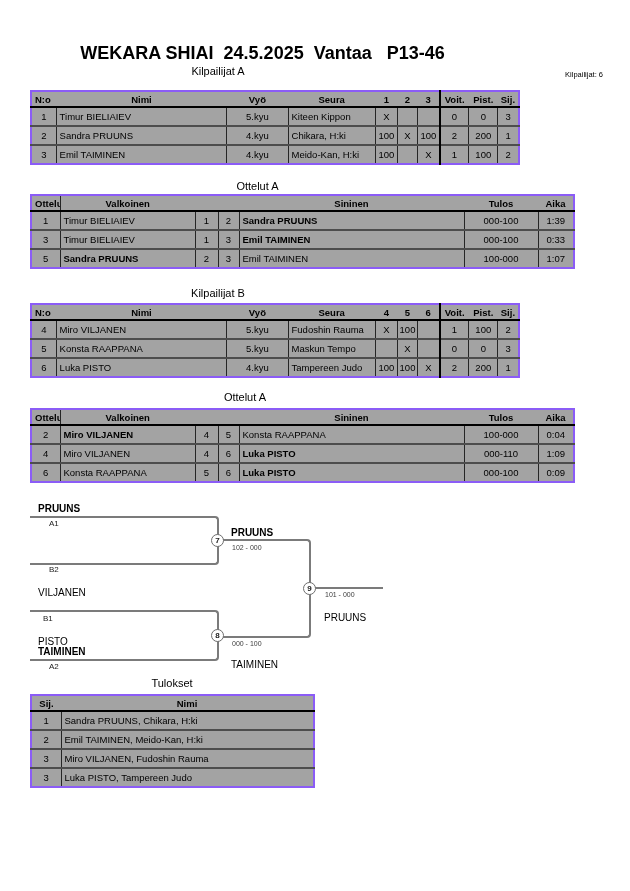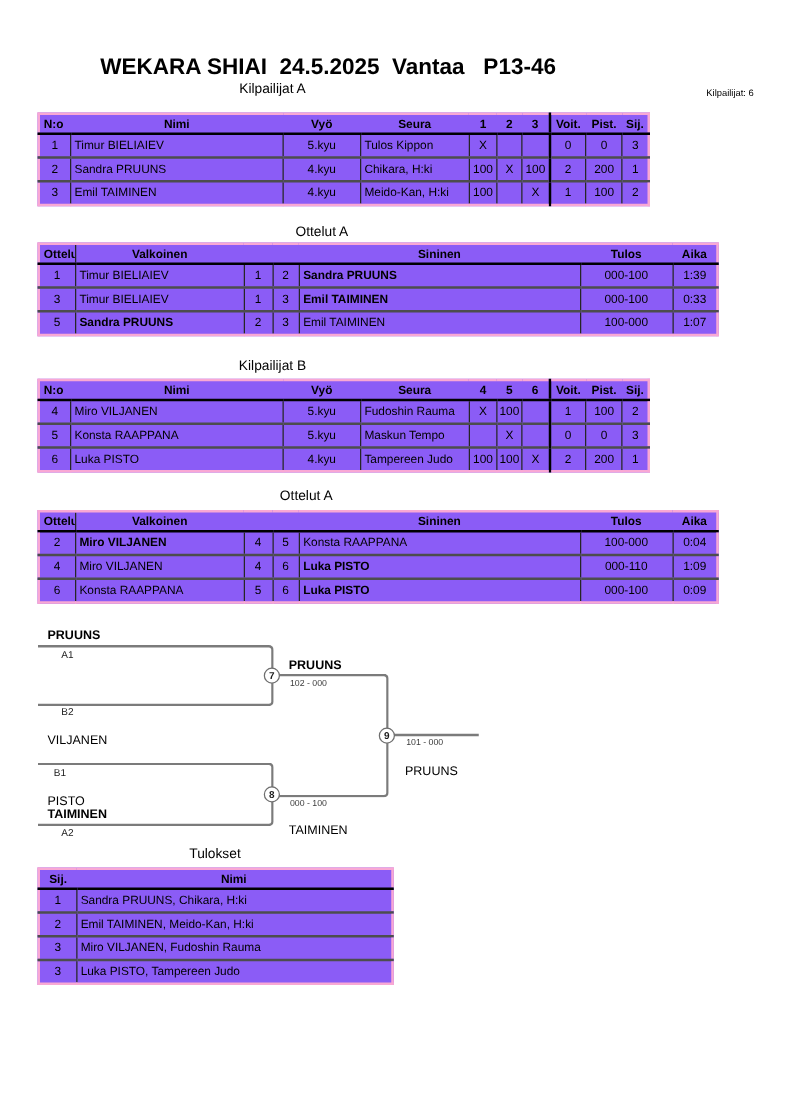--- a/index.html
+++ b/index.html
@@ -13,21 +13,21 @@
     font-size:18px; font-weight:bold; white-space:pre; letter-spacing:0px;
   }
   .sec {
     position:absolute; font-size:11px; font-weight:normal; text-align:center;
   }
   .count-label {
     position:absolute; right:27px; top:70px; font-size:7.5px;
   }
   .tbl {
     position:absolute; border-collapse:collapse; table-layout:fixed;
-    font-size:9.5px; border:2px solid #f9a8d4; background:#8b5cf6;
+    font-size:9.5px; border:2px solid #8b5cf6; background:#a3a3a3;
   }
   .tbl th {
     font-weight:bold; height:14px; padding:0 1px; border:none;
     border-bottom:2px solid #000; text-align:center; overflow:hidden;
   }
   .tbl td {
     height:17px; padding:0 1px; border:1px solid #262626;
     border-top:2px solid #4d4d4d; text-align:center; overflow:hidden;
     white-space:nowrap;
   }
@@ -84,21 +84,21 @@
         <th class="thL">Voit.</th>
         <th>Pist.</th>
         <th>Sij.</th>
       </tr>
     </thead>
     <tbody>
       <tr>
         <td>1</td>
         <td class="l">Timur BIELIAIEV</td>
         <td>5.kyu</td>
-        <td class="l">Tulos Kippon</td>
+        <td class="l">Kiteen Kippon</td>
         <td>X</td>
         <td></td>
         <td></td>
         <td class="thL">0</td>
         <td>0</td>
         <td>3</td>
       </tr>
       <tr>
         <td>2</td>
         <td class="l">Sandra PRUUNS</td>

